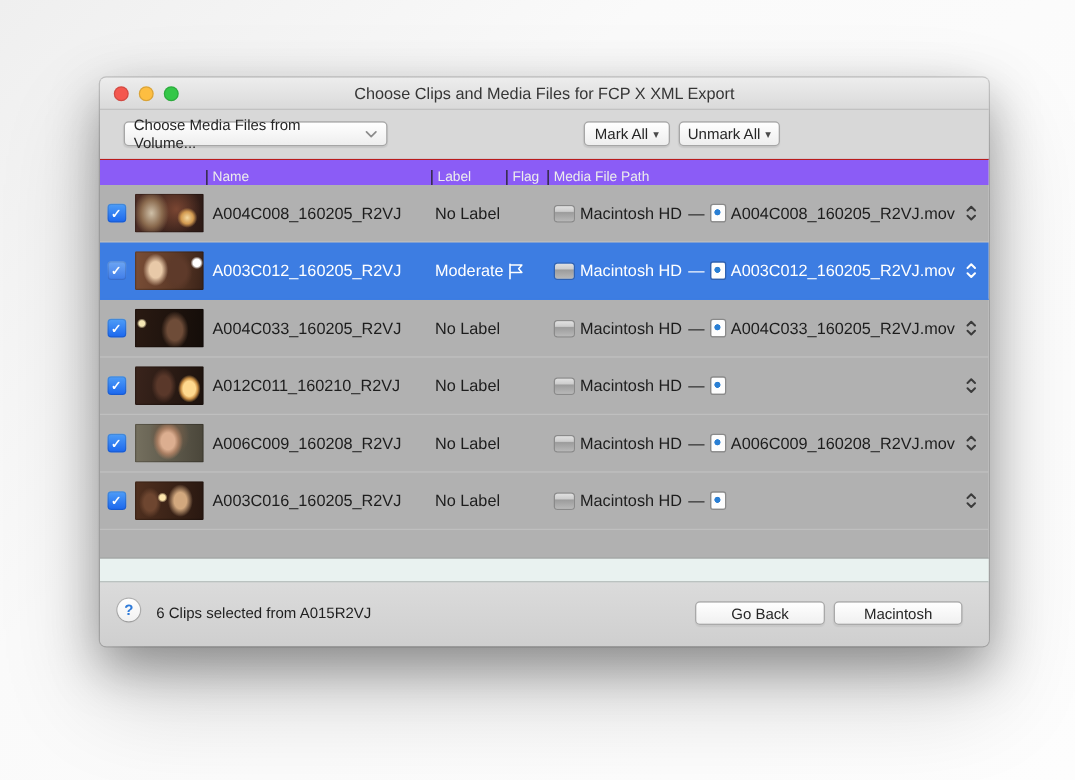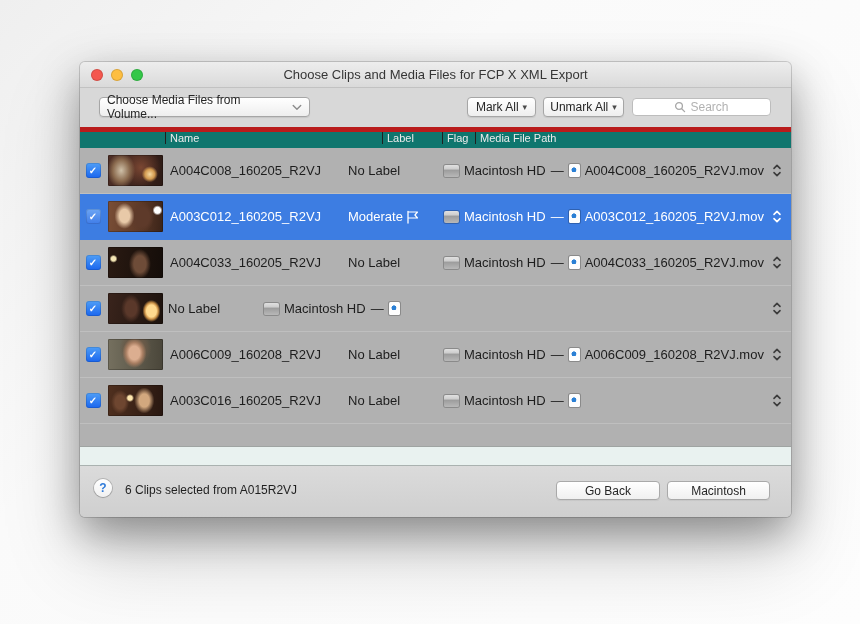--- a/index.html
+++ b/index.html
@@ -46,28 +46,28 @@
   .tri { font-size: 9px; color: #4a4a4a; line-height: 1; }
   .search {
     position: absolute; left: 552px; top: 10px; width: 139px; height: 18px;
     background: #ffffff; border: 1px solid #bdbdbd; border-radius: 4px;
     display: flex; align-items: center; justify-content: center; gap: 4px;
     font-size: 12px; color: #b2b2b2;
   }
 
   
   .thead {
-    display: flex; height: 21px; align-items: flex-start;
-    background: #0f766e; border-top: 5px solid #b91c1c;
+    display: flex; height: 21px; align-items: flex-end;
+    background: #8b5cf6; border-top: 1px solid #b91c1c;
     font-size: 11px; color: #ececec;
   }
   .th { display: flex; align-items: center; padding-left: 4px; border-left: 1px solid #1f1f1f; }
   .th:first-child { border-left: none; background: #242424; }
   .w-cb { width: 26px; } .w-thumb { width: 59px; }
-  .w-name { width: 180px; } .w-label { width: 60px; margin-left: 37px; }
+  .w-name { width: 180px; } .w-label { width: 60px; }
   .w-flag { width: 33px; } .w-path { flex: 1; }
 
   .row {
     display: flex; height: 46px; align-items: center;
     background: #b1b1b1; border-bottom: 1px solid #bfbfbf;
     font-size: 13px; color: #1d1d1d;
   }
   .row.selected { background: #3d7de2; border-bottom-color: #3d7de2; color: #ffffff; }
   .cell-cb { width: 26px; display: flex; justify-content: center; }
   .checkbox {
@@ -175,27 +175,20 @@
         </svg>
       </div>
       <div class="ctl btn-markall">
         <span>Mark All</span>
         <span class="tri">▾</span>
       </div>
       <div class="ctl btn-unmarkall">
         <span>Unmark All</span>
         <span class="tri">▾</span>
       </div>
-      <div class="search">
-        <svg width="12" height="12" viewBox="0 0 12 12">
-          <circle cx="5" cy="5" r="3.4" fill="none" stroke="#a8a8a8" stroke-width="1.3"></circle>
-          <line x1="7.7" y1="7.7" x2="10.6" y2="10.6" stroke="#a8a8a8" stroke-width="1.3" stroke-linecap="round"></line>
-        </svg>
-        <span>Search</span>
-      </div>
     </div>
 
     <div class="thead">
       <div class="th w-cb"></div>
       <div class="th w-thumb"></div>
       <div class="th w-name">Name</div>
       <div class="th w-label">Label</div>
       <div class="th w-flag">Flag</div>
       <div class="th w-path">Media File Path</div>
     </div>
@@ -288,20 +281,21 @@
 
     <div class="row">
       <div class="cell-cb">
           <span class="checkbox">
             <span>✓</span>
           </span>
         </div>
       <div class="cell-thumb">
           <span class="thumb thumb-4"></span>
         </div>
+      <div class="cell-name">A012C011_160210_R2VJ</div>
       <div class="cell-label">No Label</div>
       <div class="cell-flag"></div>
       <div class="cell-path">
         <span class="disk-icon"></span>
         <span>Macintosh HD</span>
         <span>—</span>
         <span class="file-icon"></span>
       </div>
       <div class="cell-step">
         <svg width="10" height="15" viewBox="0 0 10 15">

